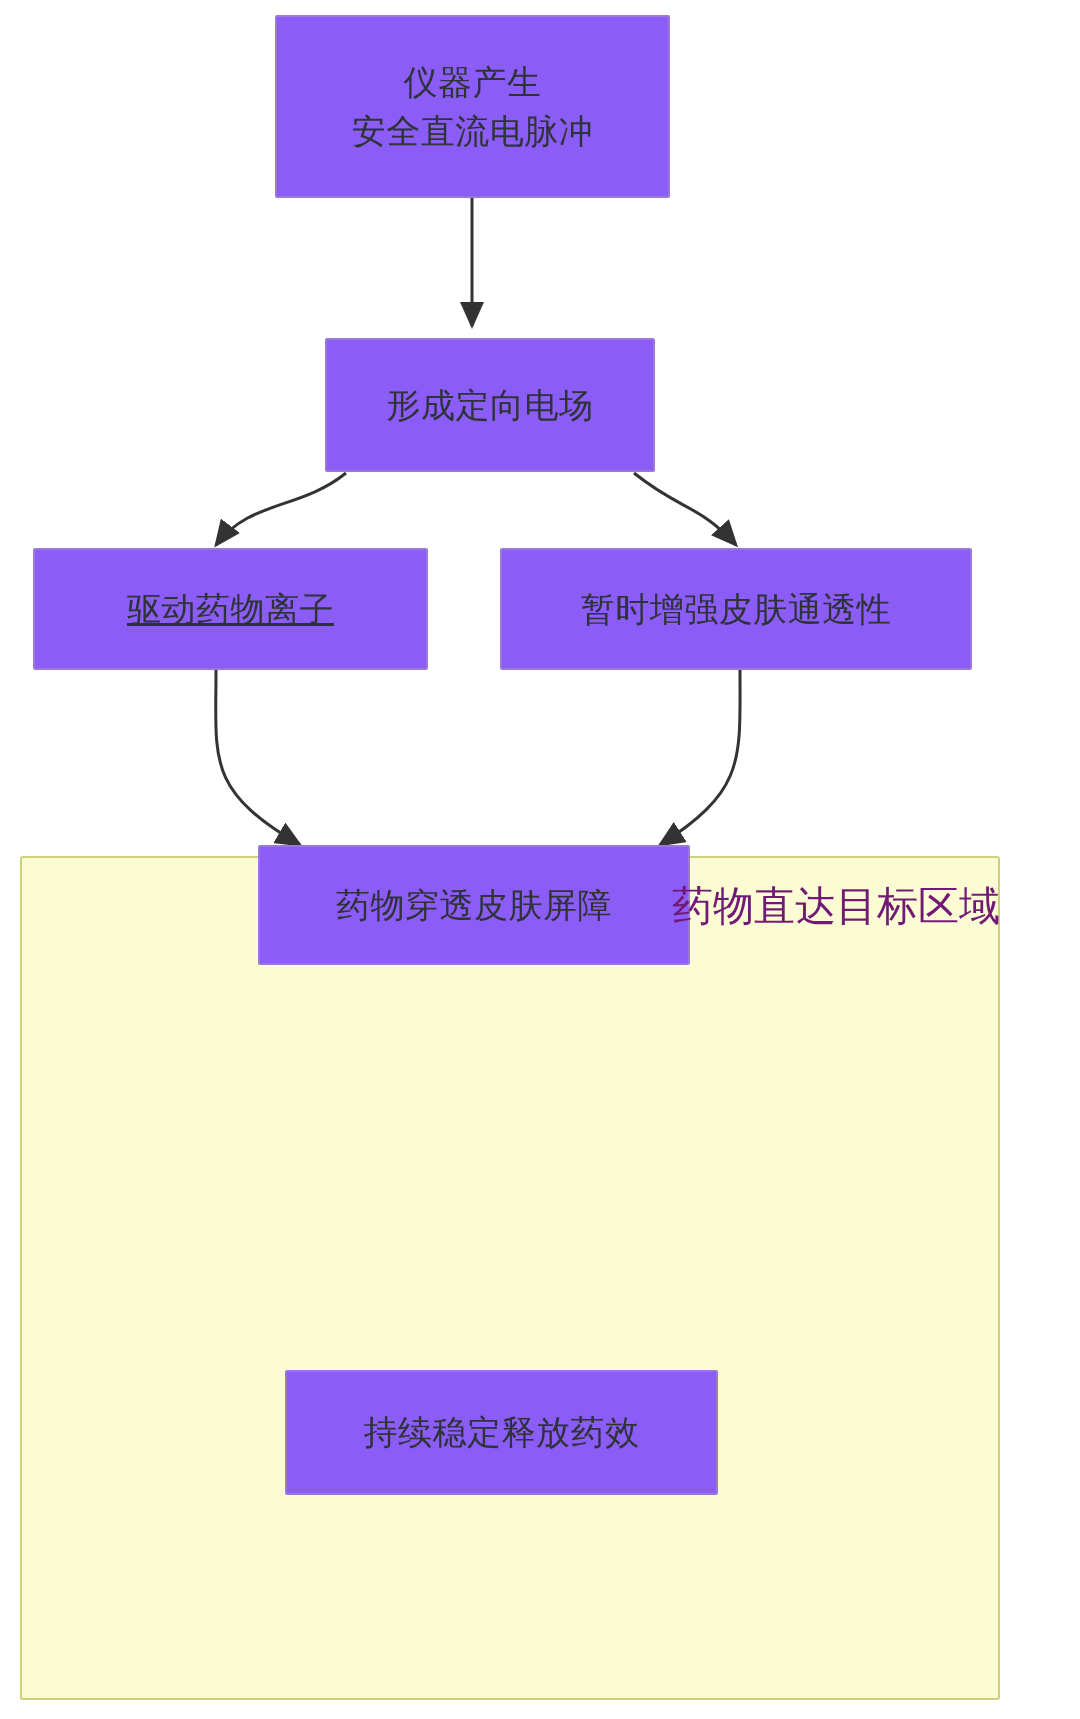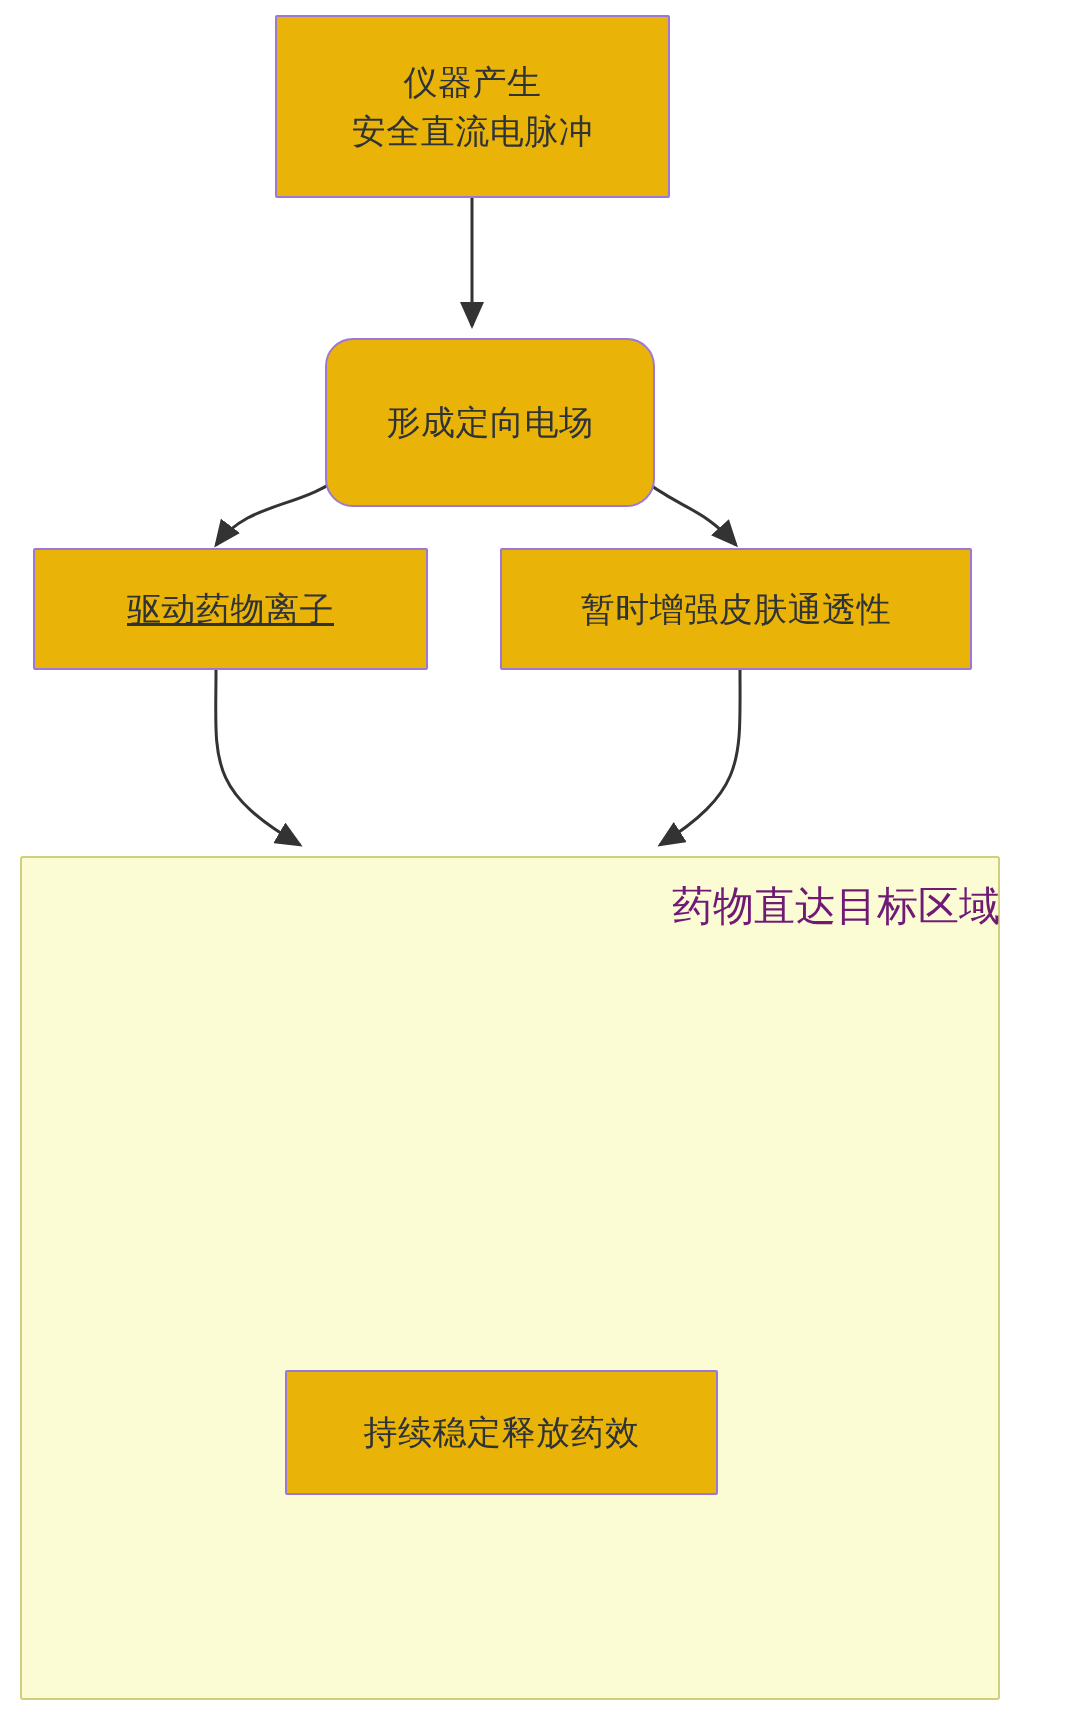--- a/index.html
+++ b/index.html
@@ -8,21 +8,21 @@
     background:#ffffff;
     font-family:"Liberation Sans","DejaVu Sans",sans-serif;
     position:relative;
     overflow:hidden;
   }
   #diagram-root{position:absolute;inset:0;}
   #edge-layer{position:absolute;left:0;top:0;width:1080px;height:1719px;}
   .node{
     position:absolute;
     box-sizing:border-box;
-    background:#eab308;
+    background:#8b5cf6;
     border:2px solid #9b78d6;
     border-radius:2px;
     display:flex;
     align-items:center;
     justify-content:center;
     text-align:center;
     color:#2e3338;
     font-size:34px;
     line-height:1.42;
     letter-spacing:0.5px;
@@ -73,23 +73,24 @@
     <path d="M740,670 C740,760 746,790 660,845" fill="none" stroke="#333333" stroke-width="3" marker-end="url(#arrowhead)"></path>
 
     <path d="M472,1056 L472,1168" fill="none" stroke="#333333" stroke-width="3" marker-end="url(#arrowhead)"></path>
 
     <path d="M472,1376 L472,1488" fill="none" stroke="#333333" stroke-width="3" marker-end="url(#arrowhead)"></path>
   </svg>
 
   <div class="node" style="left:275px;top:15px;width:395px;height:183px;">仪器产生
 安全直流电脉冲</div>
 
-  <div class="node" style="left:325px;top:338px;width:330px;height:169px;border-radius:28px;">形成定向电场</div>
+  <div class="node" style="left:325px;top:338px;width:330px;height:134px;">形成定向电场</div>
 
   <div class="node" style="left:33px;top:548px;width:395px;height:122px;text-decoration:underline;">驱动药物离子</div>
 
   <div class="node" style="left:500px;top:548px;width:472px;height:122px;">暂时增强皮肤通透性</div>
 
+  <div class="node" style="left:258px;top:845px;width:432px;height:120px;">药物穿透皮肤屏障</div>
 
 
   <div class="node" style="left:257px;top:1370px;width:433px;height:125px;margin-left:28px;">持续稳定释放药效</div>
 
 </div>
 
 </body></html>

